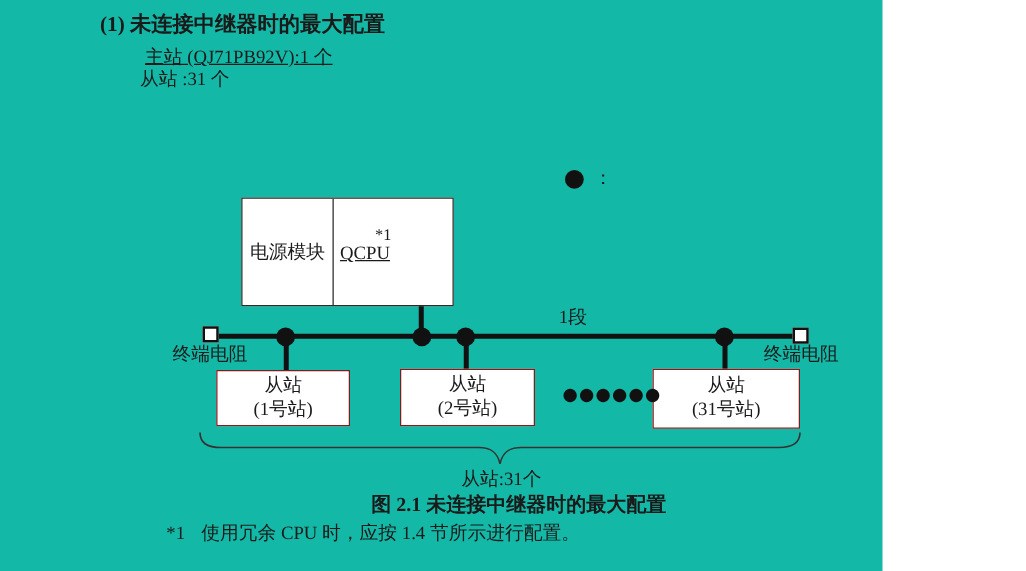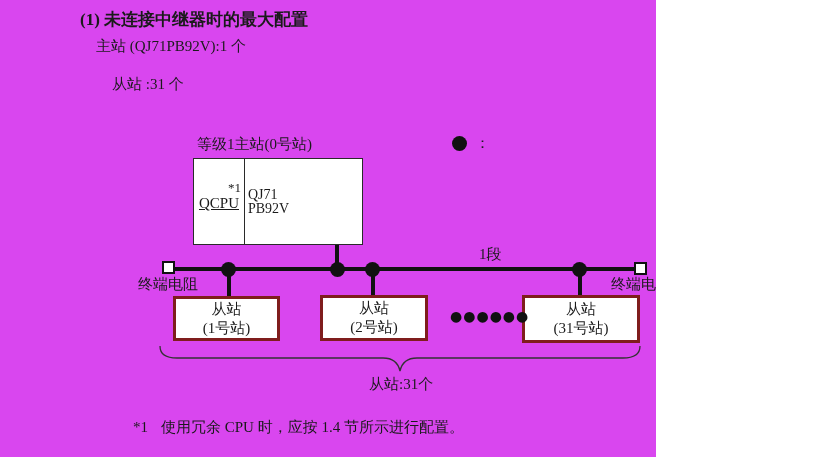--- a/index.html
+++ b/index.html
@@ -1,27 +1,27 @@
 <!DOCTYPE html>
 <html><head>
 <meta charset="utf-8">
 <style>
   html,body{margin:0;padding:0;background:#fff;}
   #page{
-    position:relative;width:656px;height:457px;background:#d946ef;
+    position:relative;width:706px;height:457px;background:#14b8a6;
     font-family:"Liberation Serif","DejaVu Serif",serif;
     color:#1a1a1a;overflow:hidden;
   }
   .abs{position:absolute;}
   .txt{white-space:nowrap;font-size:15px;line-height:16px;}
 
   
   .heading{left:80px;top:10px;font-size:17px;line-height:20px;font-weight:bold;}
-  .spec1{left:96px;top:38px;}
-  .spec2{left:112px;top:76px;}
+  .spec1{left:116px;top:38px;text-decoration:underline;}
+  .spec2{left:112px;top:56px;}
 
   
   .master-label{left:197px;top:136px;}
   .master-box{
     left:193px;top:158px;width:170px;height:87px;
     border:1px solid #2a2a2a;display:flex;background:#fff;box-sizing:border-box;
   }
   .mcell{box-sizing:border-box;height:100%;position:relative;}
   .mcell+.mcell{border-left:1px solid #2a2a2a;}
   .mcell1{width:72px;display:flex;align-items:center;justify-content:center;}
@@ -37,37 +37,37 @@
   .dot{border-radius:50%;background:#111;}
   .legend-dot{width:15px;height:15px;}
 
   
   .bus-line{left:173px;top:267px;width:462px;height:4px;background:#111;}
   .term-sq{width:9px;height:9px;border:2px solid #111;background:#fff;}
   .term-sq-left{left:162px;top:261px;}
   .term-sq-right{left:634px;top:262px;}
   .term-label-left{left:138px;top:276px;}
   .term-label-right{left:611px;top:276px;}
-  .segment-label{left:447px;top:246px;margin-left:32px;}
+  .segment-label{left:447px;top:246px;}
 
   .bus-dot{width:15px;height:15px;}
   .bdot1{left:221px;top:262px;}
   .bdot2{left:330px;top:262px;}
   .bdot3{left:365px;top:262px;}
   .bdot4{left:572px;top:262px;}
 
   .vline{width:4px;background:#111;}
   .vline-master{left:335px;top:245px;height:22px;}
   .vline-s1{left:227px;top:271px;height:26px;}
   .vline-s2{left:371px;top:271px;height:25px;}
   .vline-s3{left:578px;top:271px;height:25px;}
 
   
   .slave-box{
-    border:3px solid #7f1d1d;background:#fff;box-sizing:border-box;
+    border:1px solid #7f1d1d;background:#fff;box-sizing:border-box;
     display:flex;flex-direction:column;align-items:center;justify-content:center;
   }
   .slave-box .txt{line-height:19px;text-align:center;}
   .sbox1{left:173px;top:296px;width:107px;height:45px;}
   .sbox2{left:320px;top:295px;width:108px;height:46px;}
   .sbox3{left:522px;top:295px;width:118px;height:48px;}
 
   .ellipsis{left:450px;top:308px;font-size:14px;letter-spacing:1px;color:#111;
     font-family:"DejaVu Sans",sans-serif;}
 
@@ -79,30 +79,28 @@
 </style>
 </head>
 <body>
 
 <div id="page">
 
   <div class="abs heading">(1) 未连接中继器时的最大配置</div>
   <div class="abs txt spec1">主站 (QJ71PB92V):1 个</div>
   <div class="abs txt spec2">从站 :31 个</div>
 
-  <div class="abs txt master-label">等级1主站(0号站)</div>
 
   <div class="abs master-box">
+    <div class="mcell mcell1">
+      <span class="txt">电源模块</span>
+    </div>
     <div class="mcell mcell2">
       <span class="qcpu-note">*1</span>
       <span class="qcpu-name">QCPU</span>
-    </div>
-    <div class="mcell mcell3">
-      <span>QJ71</span>
-      <span>PB92V</span>
     </div>
   </div>
 
   <div class="abs legend">
     <span class="dot legend-dot"></span>
     <span class="txt">：</span>
   </div>
 
   <div class="abs bus-line"></div>
   <div class="abs term-sq term-sq-left"></div>
@@ -134,18 +132,19 @@
     <span class="txt">(31号站)</span>
   </div>
 
   <div class="abs ellipsis">●●●●●●</div>
 
   <svg class="abs brace-svg" width="492" height="32" viewBox="0 0 492 32">
     <path d="M 5 2 C 5 10, 10 14, 22 14 L 228 14 C 238 14, 243 18, 245 27 C 247 18, 252 14, 262 14 L 468 14 C 480 14, 485 10, 485 2" fill="none" stroke="#333" stroke-width="1.3"></path>
   </svg>
   <div class="abs txt slave-count">从站:31个</div>
 
+  <div class="abs caption">图 2.1 未连接中继器时的最大配置</div>
   <div class="abs footnote">
     <span class="txt">*1</span>
     <span class="txt">使用冗余 CPU 时，应按 1.4 节所示进行配置。</span>
   </div>
 
 </div>
 
 </body></html>

